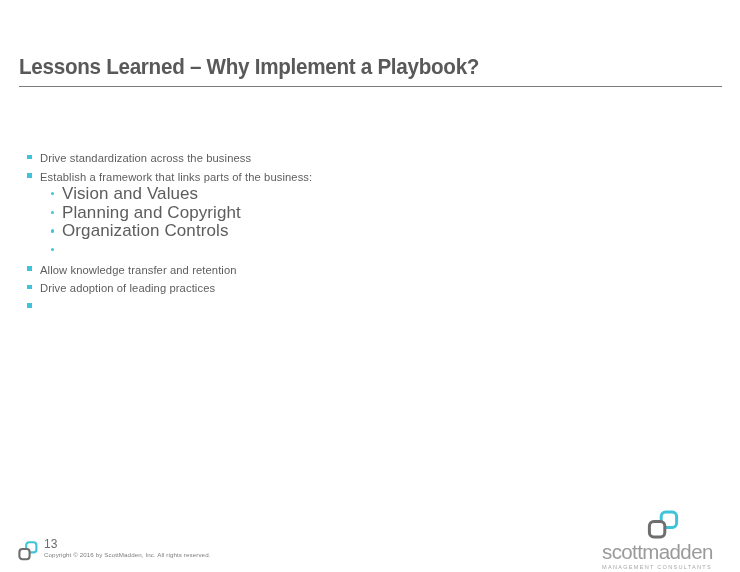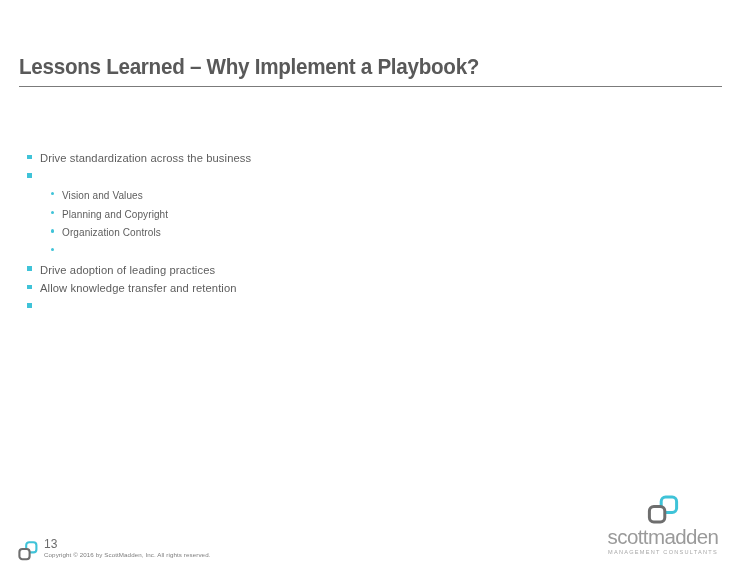--- a/index.html
+++ b/index.html
@@ -82,21 +82,21 @@
     border-radius: 50%;
     background: #3fc3d8;
   }
   .bullet-text {
     font-size: 11.2px;
     color: #5d5d5d;
     letter-spacing: 0.1px;
     white-space: nowrap;
   }
   .bullet-row.lvl2 .bullet-text {
-    font-size: 10px;
+    font-size: 17px;
     color: #5d5d5d;
   }
 
   
   .footer-left {
     position: absolute;
     left: 17px;
     bottom: 8px;
     height: 26px;
   }
@@ -123,23 +123,23 @@
     color: #7d7d7d;
     line-height: 9px;
     letter-spacing: 0.1px;
     white-space: nowrap;
   }
 
   
   .brand {
     position: absolute;
     right: 16px;
-    bottom: 16px;
+    bottom: 1px;
     width: 122px;
-    text-align: center;
+    text-align: left;
   }
   .brand-mark {
     width: 34px;
     height: 30px;
     margin: 0 auto 1px auto;
     display: block;
   }
   .brand-word {
     font-size: 20.5px;
     color: #9a9a9a;
@@ -167,20 +167,21 @@
 
   <div class="content">
 
     <div class="bullet-row lvl1">
       <span class="marker-sq"></span>
       <span class="bullet-text">Drive standardization across the business</span>
     </div>
 
     <div class="bullet-row lvl1">
       <span class="marker-sq"></span>
+      <span class="bullet-text">Establish a framework that links parts of the business:</span>
     </div>
 
     <div class="bullet-row lvl2">
       <span class="marker-dot"></span>
       <span class="bullet-text">Vision and Values</span>
     </div>
 
     <div class="bullet-row lvl2">
       <span class="marker-dot"></span>
       <span class="bullet-text">Planning and Copyright</span>
@@ -190,26 +191,26 @@
       <span class="marker-dot"></span>
       <span class="bullet-text">Organization Controls</span>
     </div>
 
     <div class="bullet-row lvl2">
       <span class="marker-dot"></span>
     </div>
 
     <div class="bullet-row lvl1">
       <span class="marker-sq"></span>
+      <span class="bullet-text">Allow knowledge transfer and retention</span>
+    </div>
+
+    <div class="bullet-row lvl1">
+      <span class="marker-sq"></span>
       <span class="bullet-text">Drive adoption of leading practices</span>
-    </div>
-
-    <div class="bullet-row lvl1">
-      <span class="marker-sq"></span>
-      <span class="bullet-text">Allow knowledge transfer and retention</span>
     </div>
 
     <div class="bullet-row lvl1">
       <span class="marker-sq"></span>
     </div>
 
   </div>
 
   <div class="footer-left">
     <svg class="footer-mark" viewBox="0 0 22 22">

